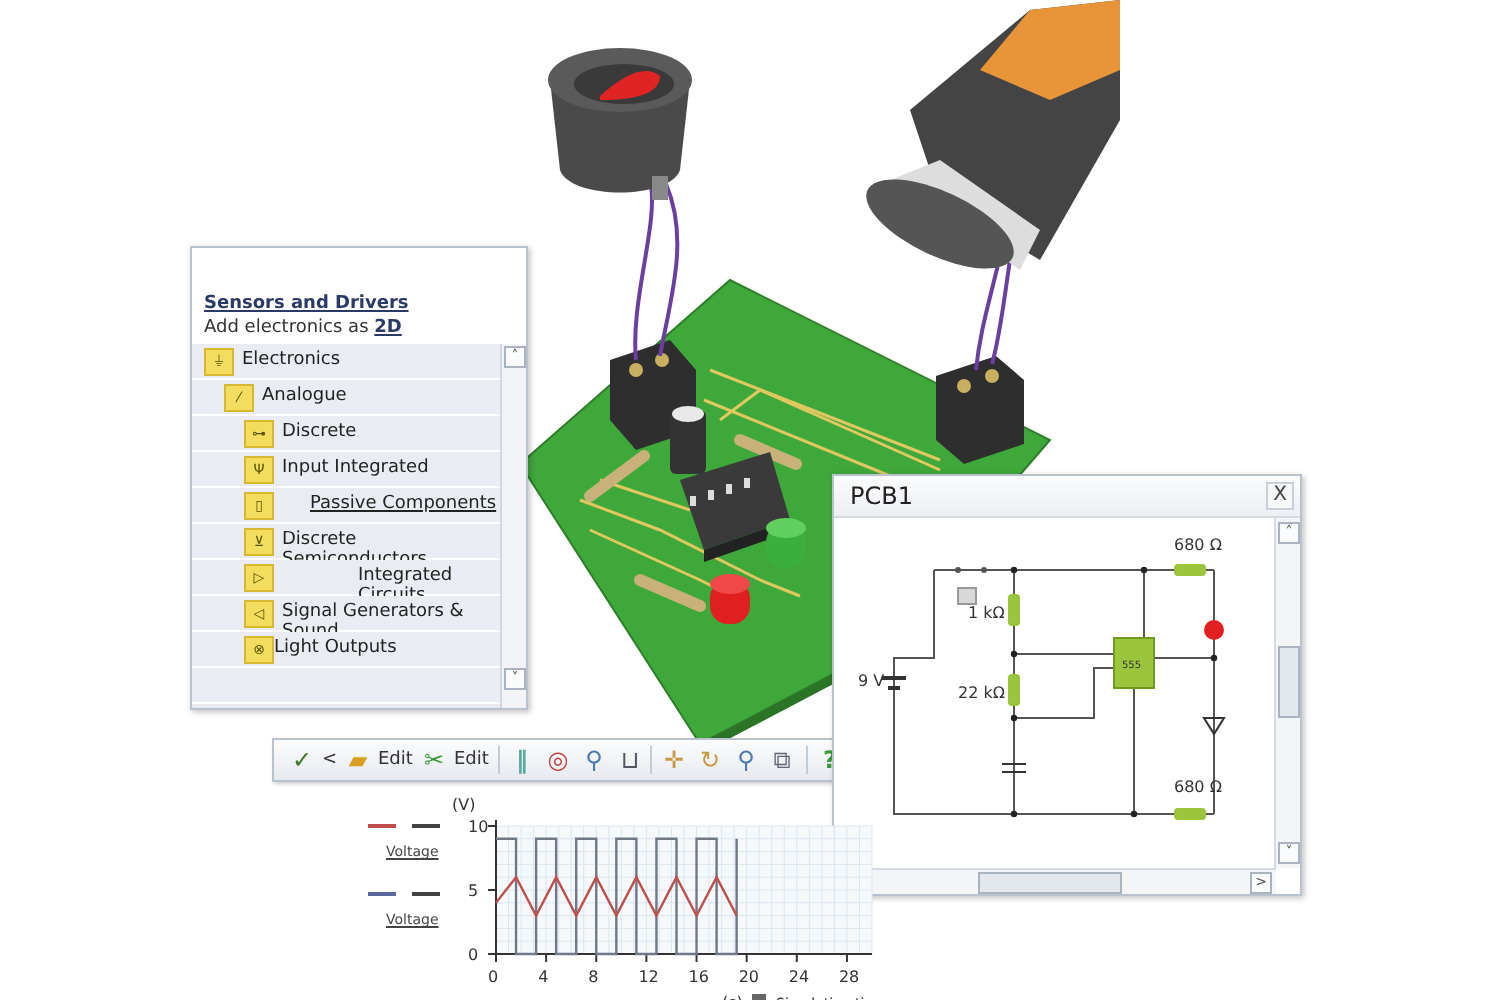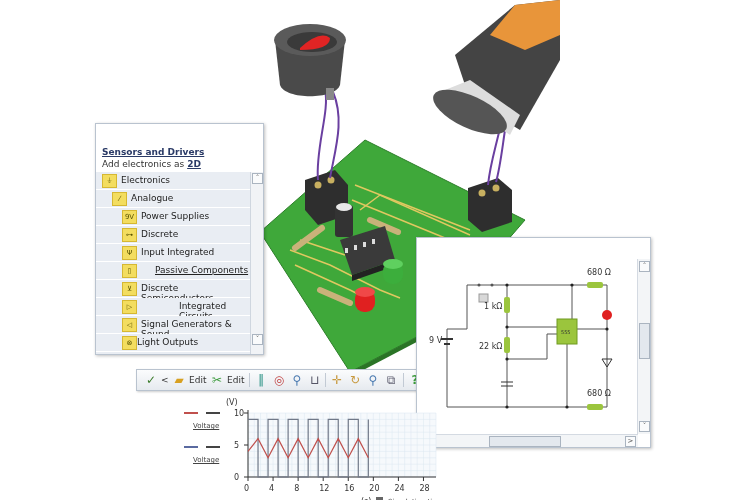--- a/index.html
+++ b/index.html
@@ -129,24 +129,20 @@
   <span class="cat abs">Sensors and Drivers</span>
   <span class="add abs"><span>Add electronics as</span> <u>2D</u></span>
   <div class="list" id="objlist">
       <div class="row">
         <span class="ic" style="left: 6px;">⏚</span>
         <span class="lbl" style="left: 25px;">Electronics</span>
       </div>
       <div class="row">
         <span class="ic" style="left: 16px;">⁄</span>
         <span class="lbl" style="left: 35px; text-align: right;">Analogue</span>
-      </div>
-      <div class="row">
-        <span class="ic" style="left: 26px;">9V</span>
-        <span class="lbl" style="left: 45px;">Power Supplies</span>
       </div>
       <div class="row">
         <span class="ic" style="left: 26px;">⊶</span>
         <span class="lbl" style="left: 45px;">Discrete</span>
       </div>
       <div class="row">
         <span class="ic" style="left: 26px;">Ψ</span>
         <span class="lbl" style="left: 45px;">Input Integrated</span>
       </div>
       <div class="row">
@@ -195,20 +191,24 @@
   <span class="tbi" style="left:228px;color:#4a7ab0">⚲</span>
   <span class="tbi" style="left:246px;color:#667">⧉</span>
   <span class="sep" style="left:266px"></span>
   <span class="tbi" style="left:270px;color:#3a9a3a;font-weight:bold">?</span>
   <span class="sep" style="left:290px"></span>
   <span class="tbi" style="left:294px;color:#d02020;font-weight:bold">✕</span>
   <span class="tb" style="left:314px">Close</span>
 </div>
 
 <div id="pcb" class="abs">
+  <div class="hdr">
+    <span class="title">PCB1</span>
+    <span class="close">X</span>
+  </div>
   <svg class="abs" style="left:0;top:21px" width="221" height="175">
     <g fill="none" stroke="#555" stroke-width="1">
       <polyline points="50,26 90,26 190,26"></polyline>
       <polyline points="50,26 50,70 30,70 30,148 190,148"></polyline>
       <polyline points="90,26 90,148"></polyline>
       <polyline points="90,68 140,68"></polyline>
       <polyline points="90,100 130,100 130,75 140,75"></polyline>
       <polyline points="190,26 190,148"></polyline>
       <polyline points="155,26 155,60"></polyline>
       <polyline points="150,85 150,148"></polyline>

